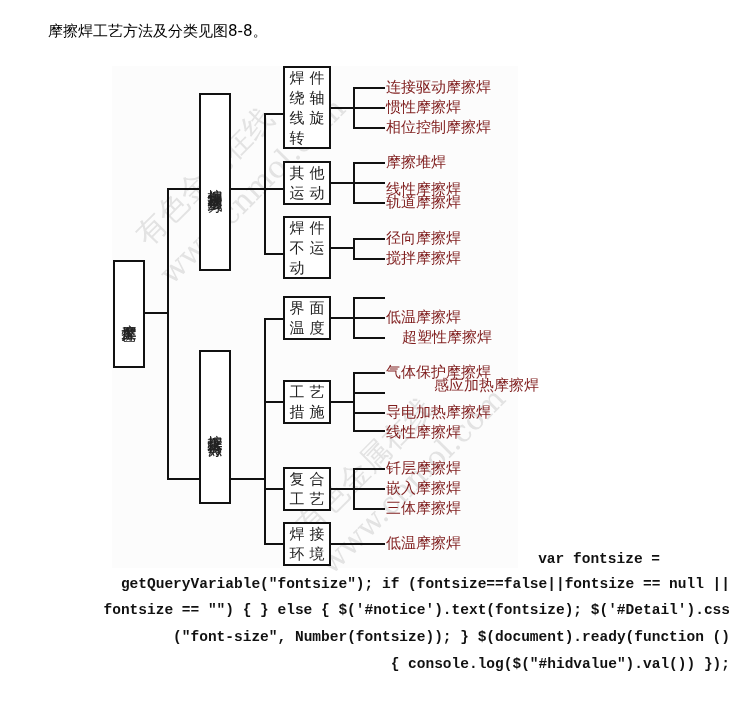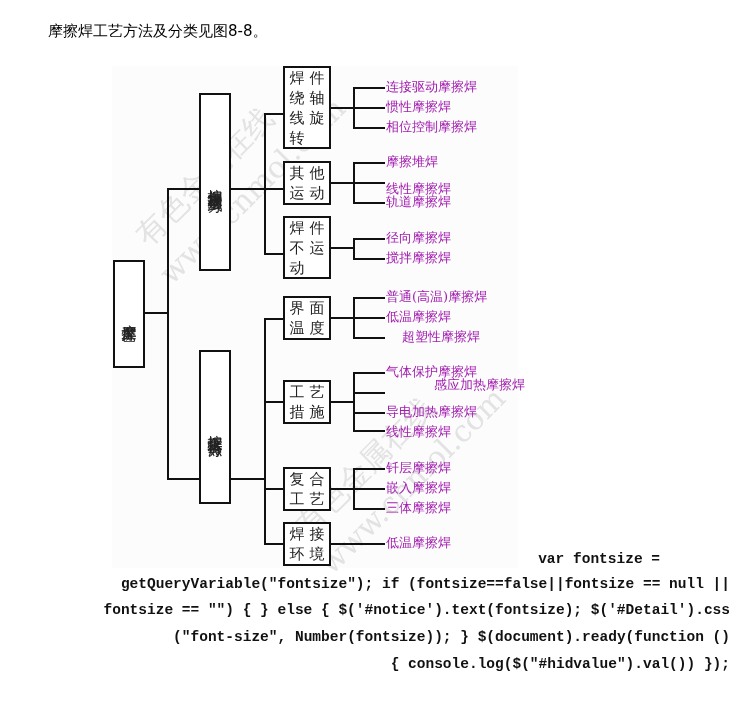--- a/index.html
+++ b/index.html
@@ -4,21 +4,21 @@
 <style>
   html, body { margin:0; padding:0; background:#ffffff; }
   body { width:730px; height:713px; position:relative; overflow:hidden; font-family:"DejaVu Sans", sans-serif; color:#000; }
   .intro { position:absolute; left:48px; top:22px; font-size:15px; letter-spacing:0px; }
   .diagram { position:absolute; left:112px; top:66px; width:406px; height:502px; background:#fcfcfc; }
   .box { position:absolute; border:2px solid #111; background:#fff; box-sizing:border-box; font-family:"DejaVu Serif", serif; font-size:15px; line-height:20px; text-align:center; color:#222; }
   .vert { writing-mode:vertical-rl; text-orientation:upright; display:flex; align-items:center; justify-content:center; letter-spacing:1px; }
   .grid2 { display:flex; flex-wrap:wrap; align-content:center; justify-content:center; padding:1px 2px; }
   .grid2 span { width:20px; text-align:center; }
   .ln { position:absolute; background:#111; }
-  .leaf { position:absolute; font-family:"DejaVu Serif", serif; font-size:13px; line-height:18px; color:#a21caf; white-space:nowrap; }
+  .leaf { position:absolute; font-family:"DejaVu Serif", serif; font-size:15px; line-height:18px; color:#7f1d1d; white-space:nowrap; }
   .watermark { position:absolute; font-family:"DejaVu Serif", serif; color:rgba(150,150,150,0.25); font-size:30px; transform:rotate(-45deg); transform-origin:left top; white-space:nowrap; pointer-events:none; }
   .code { position:absolute; font-family:"Liberation Mono", monospace; font-weight:bold; font-size:14.5px; line-height:27px; color:#111; text-align:right; }
 </style>
 </head>
 <body>
 
 <div class="intro">摩擦焊工艺方法及分类见图8-8。</div>
 
 <div class="diagram">
 
@@ -122,21 +122,20 @@
   <div class="ln" style="left:241px; top:172px; width:32px; height:2px;"></div>
   <div class="ln" style="left:241px; top:192px; width:32px; height:2px;"></div>
   <div class="leaf" style="left:274px; top:163px;">径向摩擦焊</div>
   <div class="leaf" style="left:274px; top:183px;">搅拌摩擦焊</div>
 
   <div class="ln" style="left:219px; top:251px; width:22px; height:2px;"></div>
   <div class="ln" style="left:241px; top:231px; width:2px; height:42px;"></div>
   <div class="ln" style="left:241px; top:231px; width:32px; height:2px;"></div>
   <div class="ln" style="left:241px; top:251px; width:32px; height:2px;"></div>
   <div class="ln" style="left:241px; top:271px; width:32px; height:2px;"></div>
-  <div class="leaf" style="left:274px; top:222px;">普通(高温)摩擦焊</div>
   <div class="leaf" style="left:274px; top:242px;">低温摩擦焊</div>
   <div class="leaf" style="left:274px; top:262px;margin-left:16px;">超塑性摩擦焊</div>
 
   <div class="ln" style="left:219px; top:335px; width:22px; height:2px;"></div>
   <div class="ln" style="left:241px; top:306px; width:2px; height:60px;"></div>
   <div class="ln" style="left:241px; top:306px; width:32px; height:2px;"></div>
   <div class="ln" style="left:241px; top:326px; width:32px; height:2px;"></div>
   <div class="ln" style="left:241px; top:346px; width:32px; height:2px;"></div>
   <div class="ln" style="left:241px; top:364px; width:32px; height:2px;"></div>
   <div class="leaf" style="left:274px; top:297px;">气体保护摩擦焊</div>

